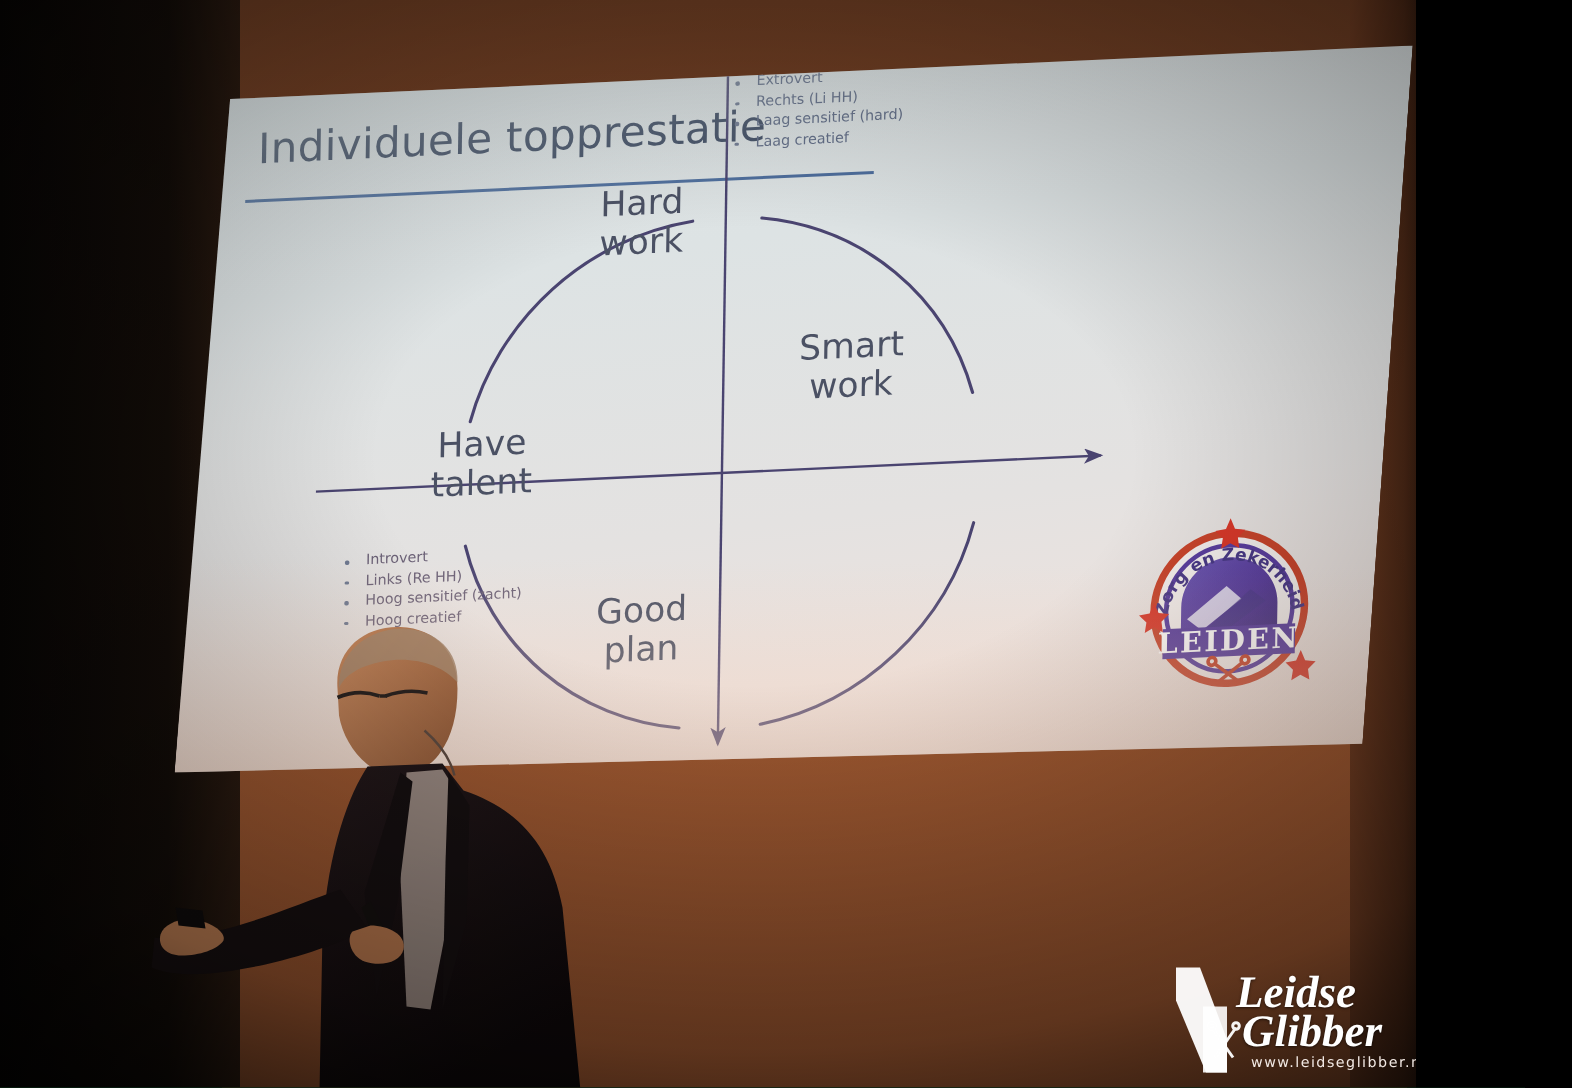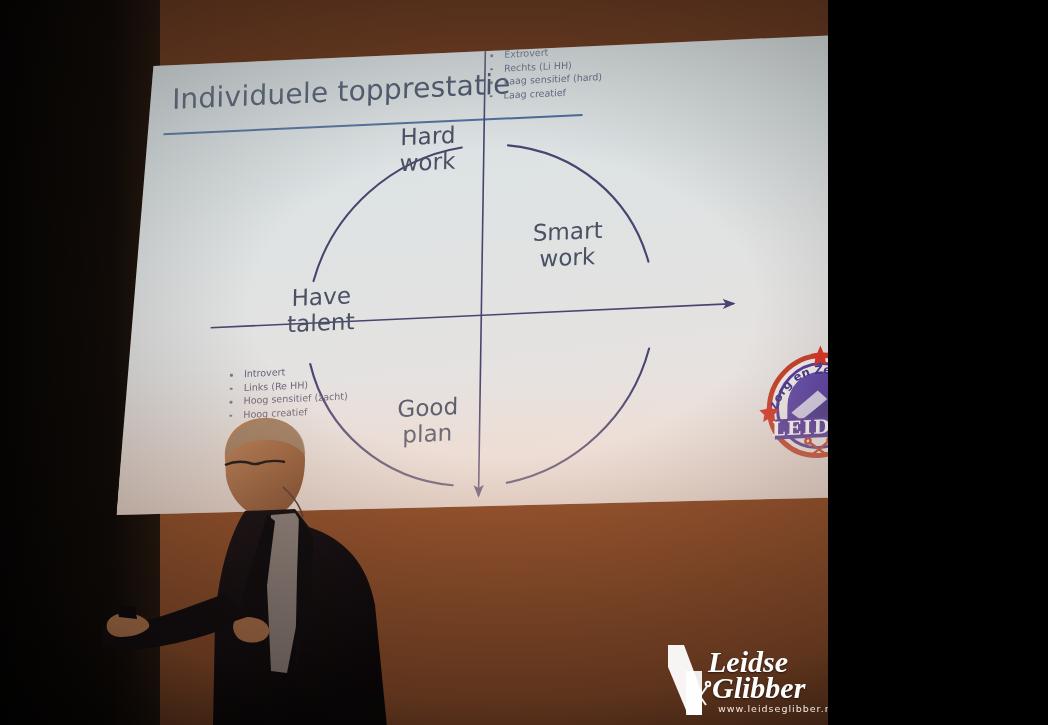--- a/index.html
+++ b/index.html
@@ -9,21 +9,21 @@
   }
   body {
     width: 1048px;
     height: 725px;
     overflow: hidden;
     font-family: "Liberation Sans", sans-serif;
   }
 
   #scene {
     position: relative;
-    width: 828px;
+    width: 944px;
     height: 725px;
     overflow: hidden;
     background: #14532d;
   }
 
   
   .wall-dark {
     position: absolute;
     left: 0; top: 0;
     width: 1048px; height: 725px;

